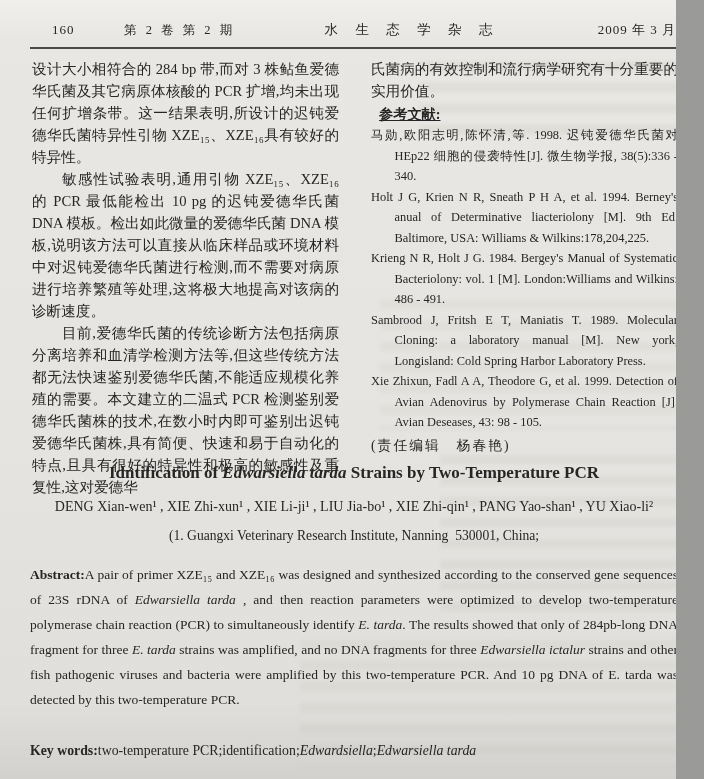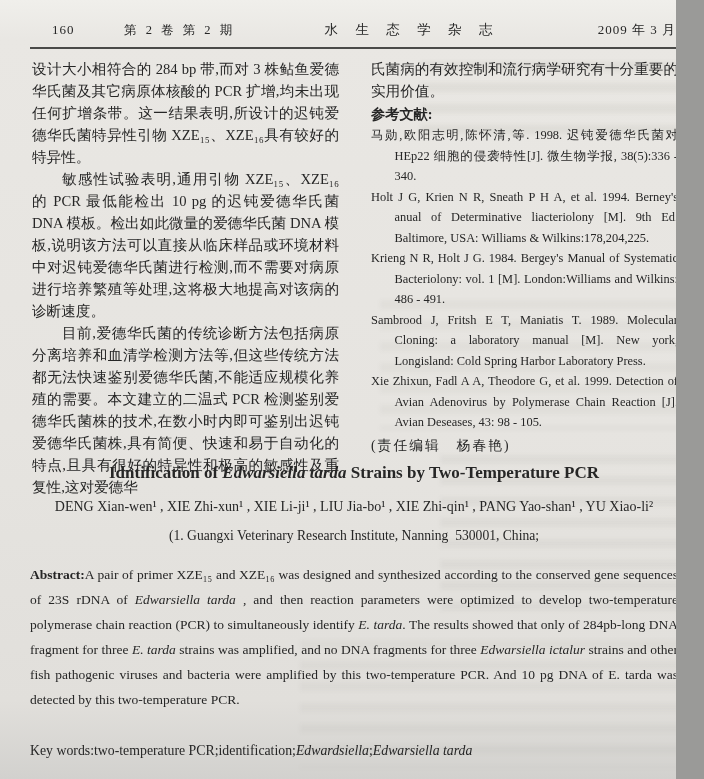--- a/index.html
+++ b/index.html
@@ -31,21 +31,21 @@
   }
   .hdr .pn{padding-left:22px;width:72px;}
   .hdr .issue{width:150px;letter-spacing:3px;font-size:12.5px;font-family:Liberation Serif, serif;}
   .hdr .journal{flex:1;text-align:center;letter-spacing:7px;font-size:13.5px;}
   .hdr .date{width:126px;text-align:right;}
 
   .columns{position:absolute;z-index:1;top:58px;left:32px;width:646px;display:flex;gap:32px;}
   .col{width:314px;}
   .cn{margin:0;font-size:14.6px;line-height:22px;text-align:justify;}
   .indent{text-indent:2.05em;}
-  .refhead{margin:1px 0 0;font-size:14.2px;font-weight:bold;line-height:22px;}
+  .refhead{margin:1px 8px 0;font-size:14.2px;font-weight:bold;line-height:22px;text-decoration:underline;}
   .ref{margin:0;font-size:12.4px;line-height:20.5px;text-align:justify;padding-left:1.9em;text-indent:-1.9em;}
   .credit{margin:4px 8px 0 0;text-align:left;font-size:13.8px;letter-spacing:2px;}
 
   .english{position:absolute;z-index:1;top:452px;left:30px;width:648px;text-align:center;}
   .title{margin:10px 0 0;font-size:17px;line-height:22px;font-weight:bold;}
   .authors{margin:15px 0 0;font-size:14px;}
   .affil{margin:0;font-size:13.6px;line-height:24px;}
   .affil-first{margin-top:9px;}
   .abstract{margin:14px 0 8px;text-align:justify;font-size:13.5px;line-height:25px;}
   .keywords{position:absolute;z-index:1;top:743px;left:30px;width:648px;text-align:left;font-size:13.8px;margin:0;}
@@ -86,15 +86,15 @@
     </div>
   </div>
 
   <div class="english">
     <h1 class="title"><span>Idntification of </span><span style="font-style: italic;">Edwarsiella tarda</span><span> Strains by Two-Temperature PCR</span></h1>
     <p class="authors">DENG Xian-wen¹ , XIE Zhi-xun¹ , XIE Li-ji¹ , LIU Jia-bo¹ , XIE Zhi-qin¹ , PANG Yao-shan¹ , YU Xiao-li²</p>
     <p class="affil affil-first">(1. Guangxi Veterinary Research Institute, Nanning&nbsp;&nbsp;530001, China;</p>
     <p class="abstract"><span style="font-weight: bold;">Abstract:</span><span>A pair of primer XZE₁₅ and XZE₁₆ was designed and synthesized according to the conserved gene sequences of 23S rDNA of </span><span style="font-style: italic;">Edwarsiella tarda</span><span> , and then reaction parameters were optimized to develop two-temperature polymerase chain reaction (PCR) to simultaneously identify </span><span style="font-style: italic;">E. tarda</span><span>. The results showed that only of 284pb-long DNA fragment for three </span><span style="font-style: italic;">E. tarda</span><span> strains was amplified, and no DNA fragments for three </span><span style="font-style: italic;">Edwarsiella ictalur</span><span> strains and other fish pathogenic viruses and bacteria were amplified by this two-temperature PCR. And 10 pg DNA of E. tarda was detected by this two-temperature PCR.</span></p>
   </div>
 
-  <p class="keywords"><span style="font-weight: normal;">Key words:</span><span>two-temperature PCR;identification;</span><span style="font-style: italic;">Edwardsiella</span><span>;</span><span style="font-style: italic;">Edwarsiella tarda</span></p>
+  <p class="keywords"><span style="font-weight: bold;">Key words:</span><span>two-temperature PCR;identification;</span><span style="font-style: italic;">Edwardsiella</span><span>;</span><span style="font-style: italic;">Edwarsiella tarda</span></p>
 
 </div>
 
 </body></html>

